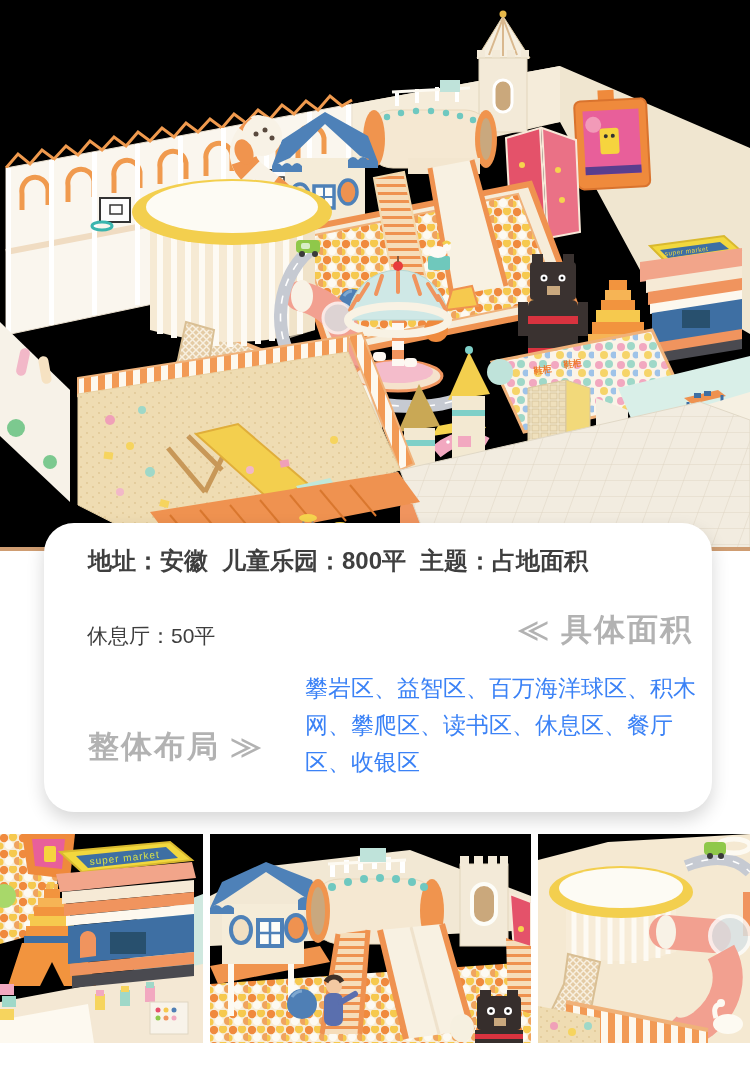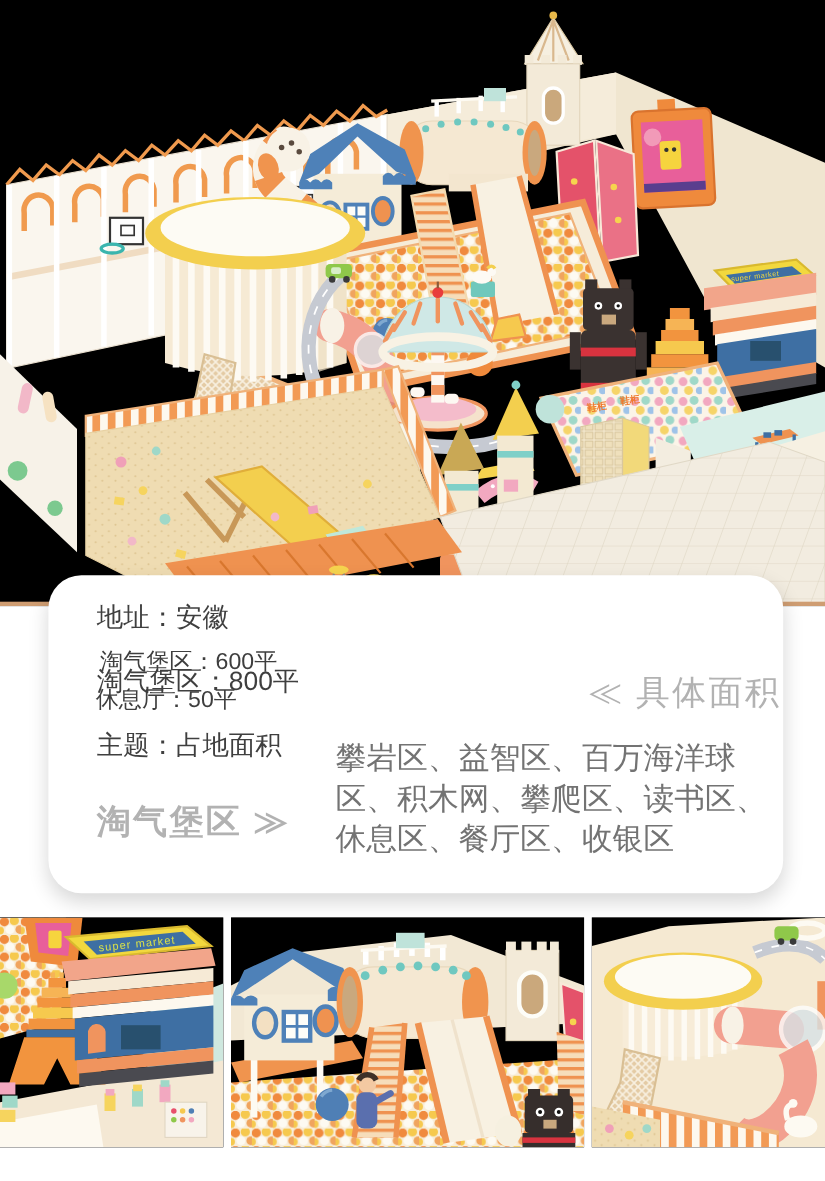--- a/index.html
+++ b/index.html
@@ -3,29 +3,29 @@
 <meta charset="utf-8">
 <style>
   html,body{margin:0;padding:0;background:#ffffff;}
   #app{position:relative;width:750px;height:1074px;background:#ffffff;overflow:hidden;
        font-family:"Liberation Sans",sans-serif;}
   .scene{position:absolute;left:0;top:0;width:750px;height:551px;background:#000;}
   .scene svg{display:block;}
   svg text{font-family:"Liberation Sans",sans-serif;}
   .info-card{position:absolute;left:44px;top:523px;width:668px;height:289px;background:#fff;
              border-radius:30px;box-shadow:0 8px 18px rgba(0,0,0,.16);z-index:5;}
-  .row-summary{position:absolute;left:44px;top:22px;display:flex;gap:26px;
-               font-size:24px;font-weight:normal;color:#3f3f3f;white-space:nowrap;flex-direction:column;}
+  .row-summary{position:absolute;left:44px;top:22px;display:flex;gap:14px;
+               font-size:24px;font-weight:bold;color:#3f3f3f;white-space:nowrap;}
   .row-d1{position:absolute;left:47px;top:64px;display:flex;gap:22px;font-size:21px;color:#3e3e3e;white-space:nowrap;}
   .row-d2{position:absolute;left:43px;top:99px;display:flex;gap:14px;font-size:21px;color:#3e3e3e;white-space:nowrap;}
-  .h-specific{position:absolute;right:2px;top:86px;font-size:31px;font-weight:normal;color:#b2b2b2;
+  .h-specific{position:absolute;right:19px;top:86px;font-size:31px;font-weight:bold;color:#b2b2b2;
               letter-spacing:2px;white-space:nowrap;}
   .h-layout{position:absolute;left:44px;top:203px;font-size:31px;font-weight:bold;color:#b2b2b2;
             letter-spacing:2px;white-space:nowrap;}
-  .layout-desc{position:absolute;left:261px;top:147px;width:396px;font-size:28px;line-height:37px;color:#737373;}
+  .layout-desc{position:absolute;left:261px;top:147px;width:396px;font-size:23px;line-height:37px;color:#3b82f6;}
   .photo{position:absolute;top:834px;height:209px;background:#000;overflow:hidden;}
   .photo svg{display:block;}
   #photo1{left:0;width:203px;}
   #photo2{left:210px;width:321px;}
   #photo3{left:538px;width:212px;}
 </style>
 </head>
 <body>
 
 <div id="app">
@@ -486,31 +486,30 @@
       </g>
     </g>
 
     <rect x="0" y="547" width="750" height="4" fill="#cf9d72"></rect>
   </svg>
   </div>
 
   <div class="info-card">
     <div class="row-summary">
       <span>地址：安徽</span>
-      <span>淘气堡区：800平</span>
+      <span>儿童乐园：800平</span>
       <span>主题：占地面积</span>
     </div>
     <div class="row-d1">
-      <span>淘气堡区：600平</span>
     </div>
     <div class="row-d2">
       <span>休息厅：50平</span>
     </div>
     <div class="h-specific">≪ 具体面积</div>
-    <div class="h-layout">淘气堡区 ≫</div>
+    <div class="h-layout">整体布局 ≫</div>
     <div class="layout-desc">攀岩区、益智区、百万海洋球区、积木网、攀爬区、读书区、休息区、餐厅区、收银区</div>
   </div>
 
   <div class="photo" id="photo1">
   <svg width="203" height="209" viewBox="0 0 203 209">
     <rect width="203" height="209" fill="#000"></rect>
     <polygon points="120,92 203,60 203,162 150,186" fill="#cfe8df"></polygon>
     <polygon points="0,168 203,130 203,209 0,209" fill="#f4e8d4"></polygon>
     <polygon points="0,0 60,0 55,95 0,110" fill="url(#pBalls)"></polygon>
     <circle cx="4" cy="62" r="12" fill="#a8d86a"></circle>

